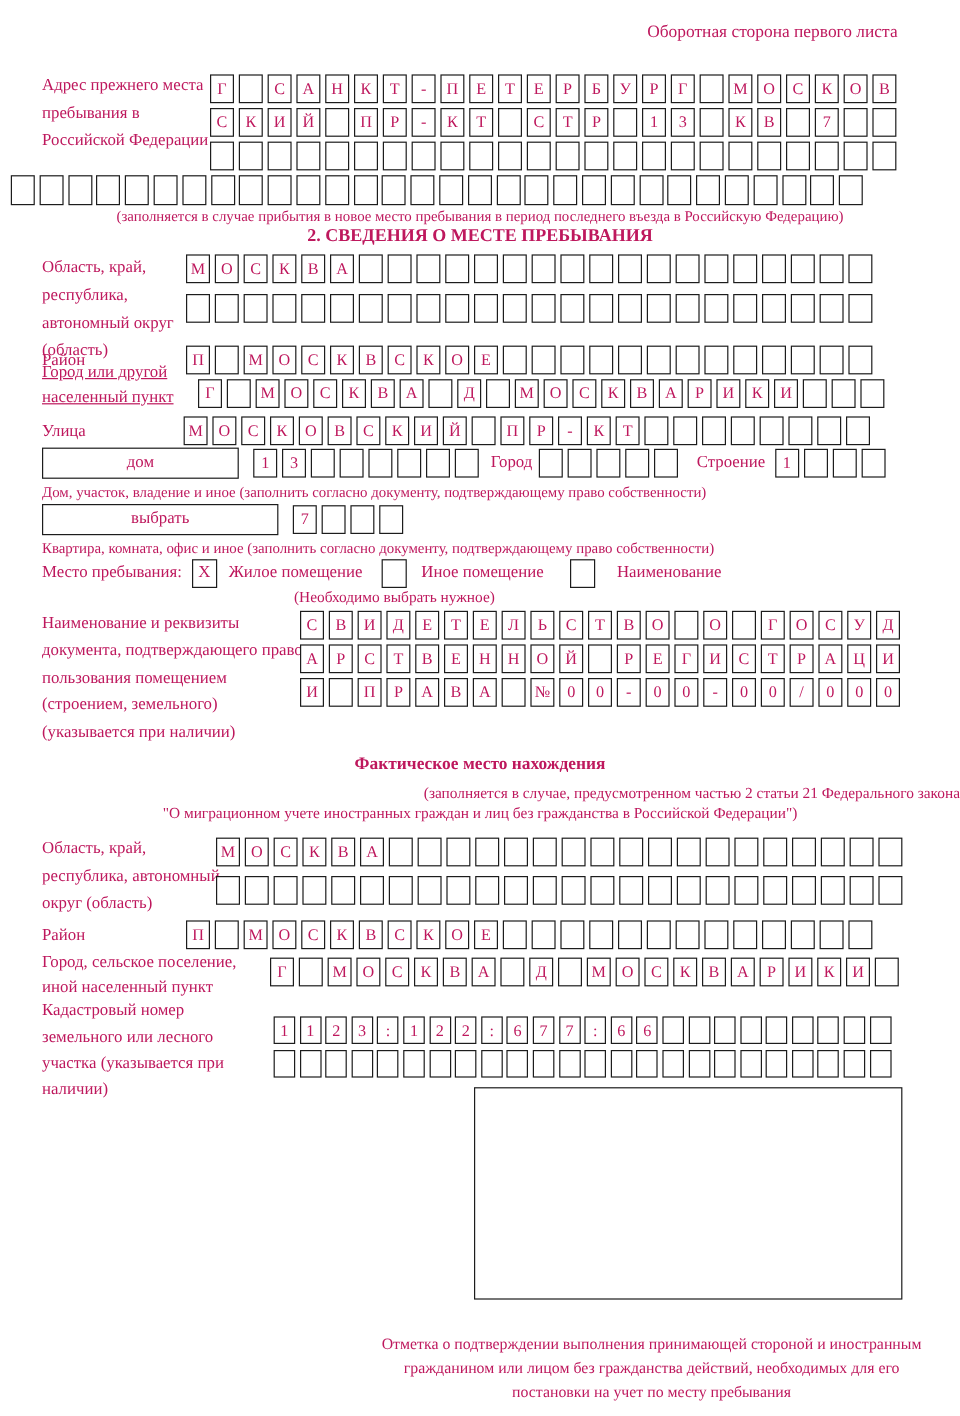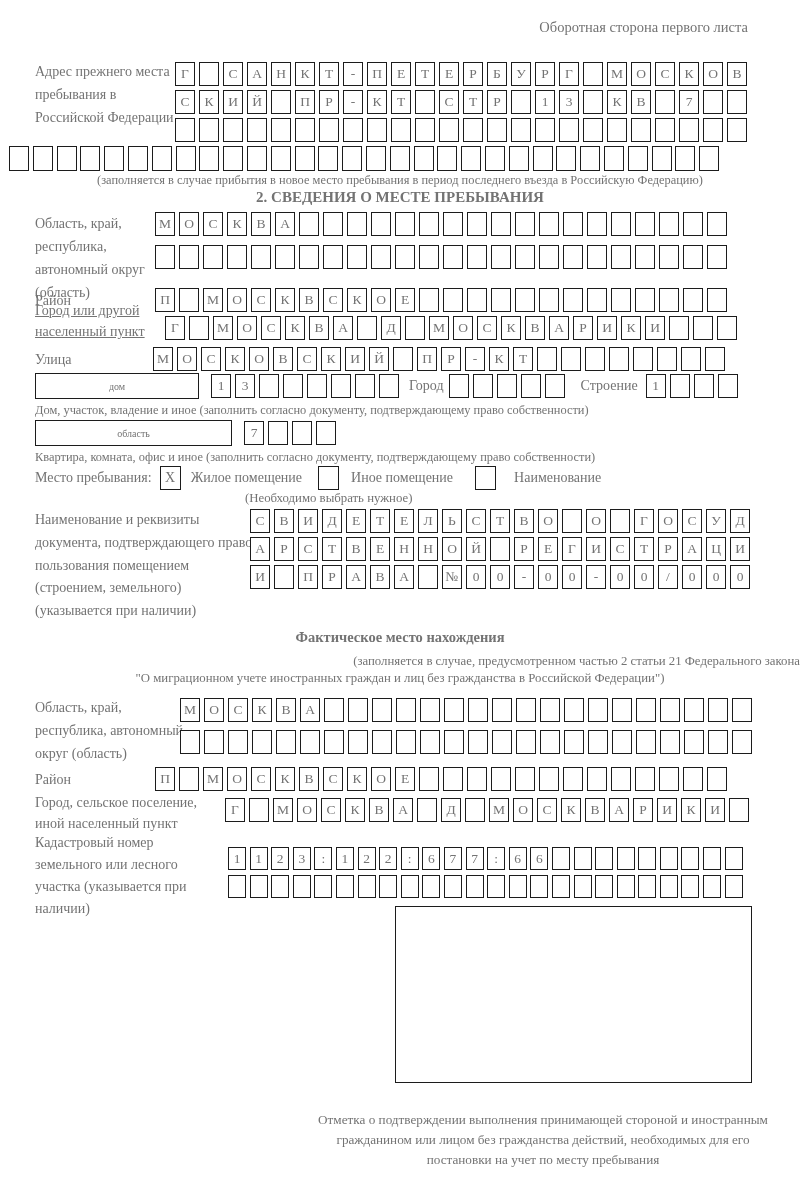--- a/index.html
+++ b/index.html
@@ -1,38 +1,38 @@
 <!DOCTYPE html>
 <html><head>
 <meta charset="utf-8">
 <style>
   html,body{margin:0;padding:0;background:#e8e8e8;}
   #page{
     position:relative;width:800px;height:1180px;margin:0 auto;
-    background:#ffffff;color:#737373;
+    background:#ffffff;color:#be185d;
     font-family:"Liberation Serif","DejaVu Serif",serif;
     overflow:hidden;
   }
   .abs{position:absolute;}
   .label{font-size:14px;line-height:23px;}
   .caption{font-size:12.4px;line-height:16px;}
   .center{text-align:center;width:800px;left:0;}
   .title{font-weight:bold;font-size:15px;}
   .boxrow{display:flex;align-items:center;}
   .boxgroup{display:inline-flex;align-items:center;flex:0 0 auto;}
   .box{
     display:inline-flex;align-items:center;justify-content:center;
     width:18px;height:22px;border:1.5px solid #1c1c1c;margin-right:4px;
     font-size:13.5px;flex:0 0 auto;background:#fff;
   }
   .tight .box{width:18px;margin-right:3.8px;height:23px;}
   .sm .box{width:16px;margin-right:3.6px;height:21px;}
   .widebox{
     display:inline-flex;align-items:center;justify-content:center;
-    border:1.5px solid #1c1c1c;height:24px;font-size:10px;flex:0 0 auto;background:#fff;
+    border:1.5px solid #1c1c1c;height:24px;font-size:14px;flex:0 0 auto;background:#fff;
   }
   .cb{
     display:inline-flex;align-items:center;justify-content:center;
     width:19px;height:22px;border:1.5px solid #1c1c1c;font-size:14px;flex:0 0 auto;
   }
   .inline-label{font-size:14px;flex:0 0 auto;}
   .bigbox{border:1.6px solid #1c1c1c;background:#fff;}
 </style>
 </head>
 <body>
@@ -318,21 +318,21 @@
     <span class="boxgroup">
         <span class="box">1</span>
         <span class="box"></span>
         <span class="box"></span>
         <span class="box"></span>
       </span>
   </div>
   <div class="abs caption" style="left:35px;top:402px;">Дом, участок, владение и иное (заполнить согласно документу, подтверждающему право собственности)</div>
 
   <div class="abs boxrow" style="left:35px;top:420px;">
-    <span class="widebox" style="width:195px;">область</span>
+    <span class="widebox" style="width:195px;">выбрать</span>
     <span class="boxgroup" style="margin-left:12px;">
         <span class="box">7</span>
         <span class="box"></span>
         <span class="box"></span>
         <span class="box"></span>
       </span>
   </div>
   <div class="abs caption" style="left:35px;top:449px;">Квартира, комната, офис и иное (заполнить согласно документу, подтверждающему право собственности)</div>
 
   <div class="abs boxrow" style="left:35px;top:466px;">

